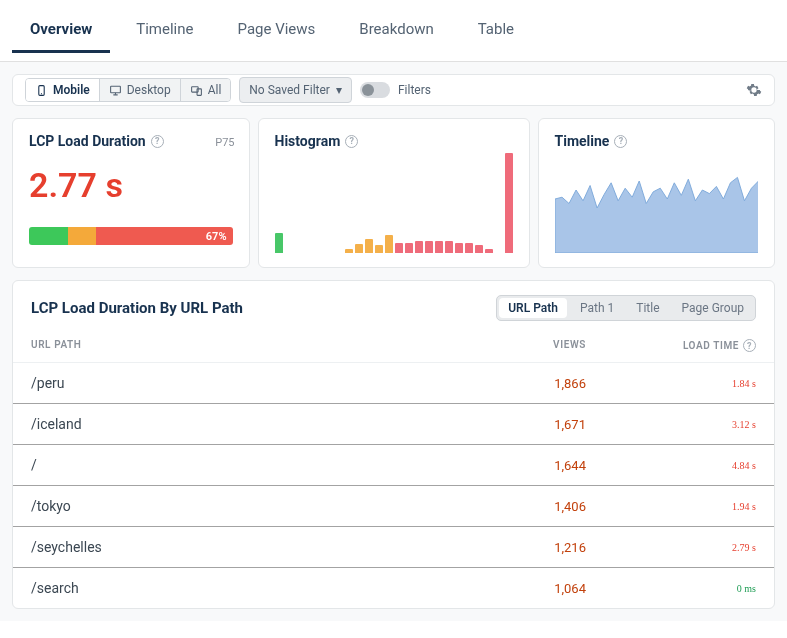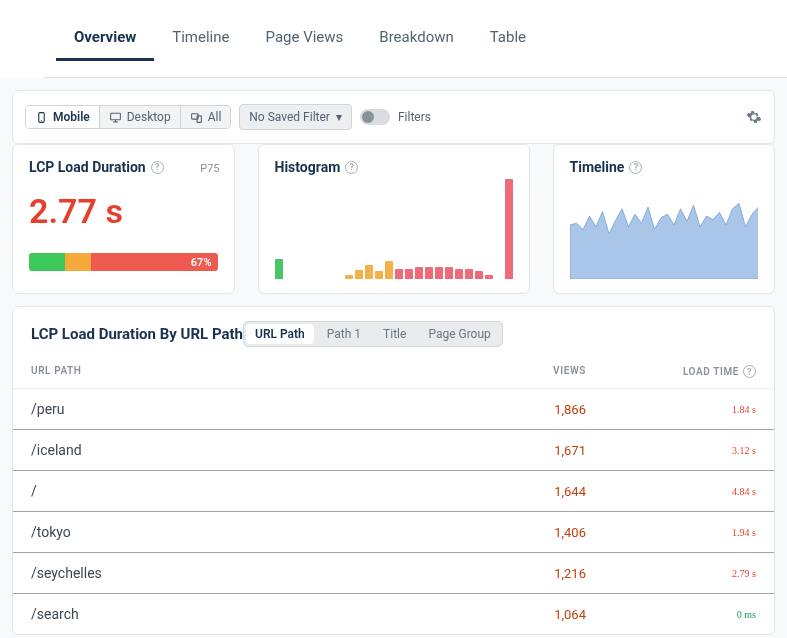--- a/index.html
+++ b/index.html
@@ -1,52 +1,52 @@
 <!DOCTYPE html>
 <html><head>
 <meta charset="utf-8">
 <style>
 * { box-sizing: border-box; margin: 0; padding: 0; }
 body { font-family: -apple-system, BlinkMacSystemFont, "Segoe UI", Roboto, sans-serif; background: #fff; width: 787px; }
-.tabs { display: flex; gap: 0; border-bottom: 1px solid #e0e0e0; padding: 16px 12px; margin-left: 44px; }
+.tabs { display: flex; gap: 8px; border-bottom: 1px solid #e0e0e0; padding: 8px 12px; }
 .tab { padding: 12px 18px 12px; font-size: 15px; color: #546373; cursor: pointer; border-bottom: 3px solid transparent; }
 .tab.active { color: #18324f; font-weight: 700; border-bottom-color: #18324f; }
 .panel-area { padding: 12px; background: #f8f9fa; }
-.toolbar { background: #fff; border: 1px solid #e3e6e8; border-radius: 6px; padding: 13px 12px; display: flex; align-items: center; gap: 8px; }
+.toolbar { background: #fff; border: 1px solid #e3e6e8; border-radius: 6px; padding: 2px 12px; display: flex; align-items: center; gap: 8px; }
 .seg { display: inline-flex; border: 1px solid #cfd4d9; border-radius: 4px; overflow: hidden; }
 .seg-btn { display: inline-flex; align-items: center; gap: 5px; padding: 4px 9px; font-size: 12px; color: #546373; background: #f1f3f4; border-right: 1px solid #cfd4d9; cursor: pointer; }
 .seg-btn:last-child { border-right: none; }
 .seg-btn.active { background: #fff; color: #18324f; font-weight: 600; }
 .seg-btn svg { width: 13px; height: 13px; }
 .dd { display: inline-flex; align-items: center; gap: 6px; padding: 5px 9px; background: #eceef0; border: 1px solid #cfd4d9; border-radius: 4px; font-size: 12px; color: #546373; cursor: pointer; }
 .toggle { width: 30px; height: 16px; background: #d9dce0; border-radius: 8px; position: relative; cursor: pointer; }
 .toggle::after { content: ""; position: absolute; left: 2px; top: 2px; width: 12px; height: 12px; background: #8a9299; border-radius: 50%; }
 .filter-label { font-size: 12px; color: #546373; }
 .spacer { flex: 1; }
 .gear { width: 16px; height: 16px; color: #717c88; cursor: pointer; }
-.cards { display: flex; gap: 23px; }
+.cards { display: flex; gap: 8px; margin-top: 12px; }
 .card { background: #fff; border: 1px solid #e3e6e8; border-radius: 6px; padding: 14px 16px; flex: 1; min-height: 150px; display: flex; flex-direction: column; }
 .card-title { font-size: 14px; font-weight: 700; color: #18324f; display: flex; align-items: center; gap: 5px; }
 .help-icon { width: 13px; height: 13px; border: 1.4px solid #a7afb8; border-radius: 50%; display: inline-flex; align-items: center; justify-content: center; font-size: 9px; color: #a7afb8; font-weight: 700; }
 .card-sub { font-size: 11px; color: #8a9099; position: absolute; right: 14px; top: 17px; }
 .card.lcp { position: relative; }
 .big-metric { font-size: 34px; font-weight: 600; color: #e63f2e; margin-top: 16px; }
 .bar-row { margin-top: 22px; height: 18px; display: flex; border-radius: 3px; overflow: hidden; position: relative; }
 .bar-g { background: #3dc85a; }
 .bar-o { background: #f4a93a; }
 .bar-r { background: #ef5a50; flex: 1; display: flex; align-items: center; justify-content: flex-end; padding-right: 6px; color: #fff; font-size: 11px; font-weight: 600; }
 .hist { display: flex; align-items: flex-end; gap: 2px; height: 100px; margin-top: auto; }
 .hist-bar { width: 8px; border-radius: 1px 1px 0 0; }
 .hg { background: #48c768; }
 .ho { background: #f4b04a; }
 .hr { background: #ef6b7a; }
 .timeline-chart { margin-top: auto; height: 90px; position: relative; }
 .timeline-chart svg { width: 100%; height: 100%; }
 .table-card { background: #fff; border: 1px solid #e3e6e8; border-radius: 6px; margin-top: 12px; }
-.table-head { display: flex; align-items: center; padding: 14px 18px 10px; }
+.table-head { display: flex; align-items: center; justify-content: space-between; padding: 14px 18px 10px; }
 .table-title { font-size: 15px; font-weight: 700; color: #18324f; }
 .seg2 { display: inline-flex; border: 1px solid #d0d4d8; border-radius: 5px; overflow: hidden; background: #e9ebed; }
 .seg2-btn { padding: 5px 11px; font-size: 12px; color: #6b7684; cursor: pointer; }
 .seg2-btn.active { background: #fff; color: #18324f; font-weight: 600; border-radius: 4px; margin: 2px; padding: 3px 9px; }
 .thead-row { display: flex; padding: 8px 18px 10px; font-size: 10px; letter-spacing: 0.6px; color: #8a9099; font-weight: 600; border-bottom: 1px solid #edf0f2; }
 .col-path { flex: 1; }
 .col-views { width: 120px; text-align: right; }
 .col-time { width: 170px; text-align: right; display: flex; align-items: center; justify-content: flex-end; gap: 4px; }
 .trow { display: flex; padding: 12px 18px; font-size: 14px; border-bottom: 1px solid #a3a3a3; align-items: center; }
 .trow:last-child { border-bottom: none; }

